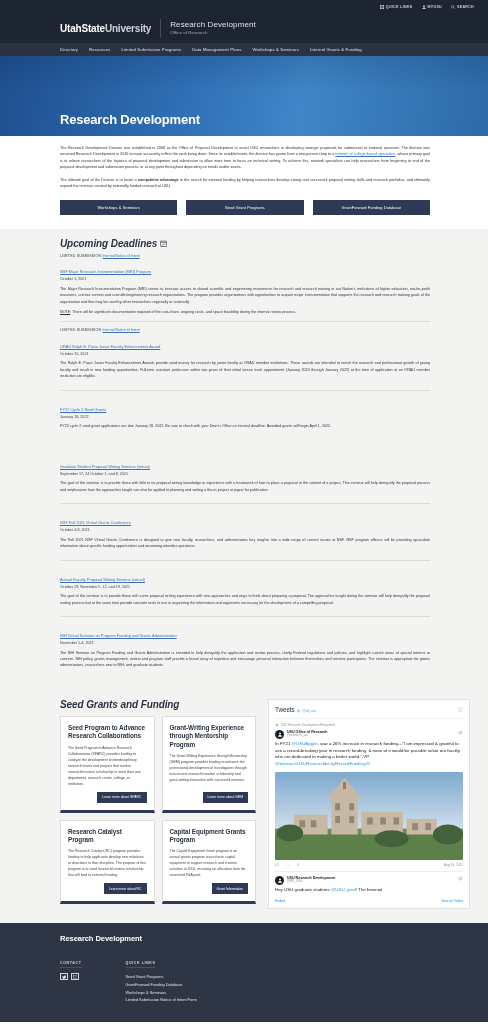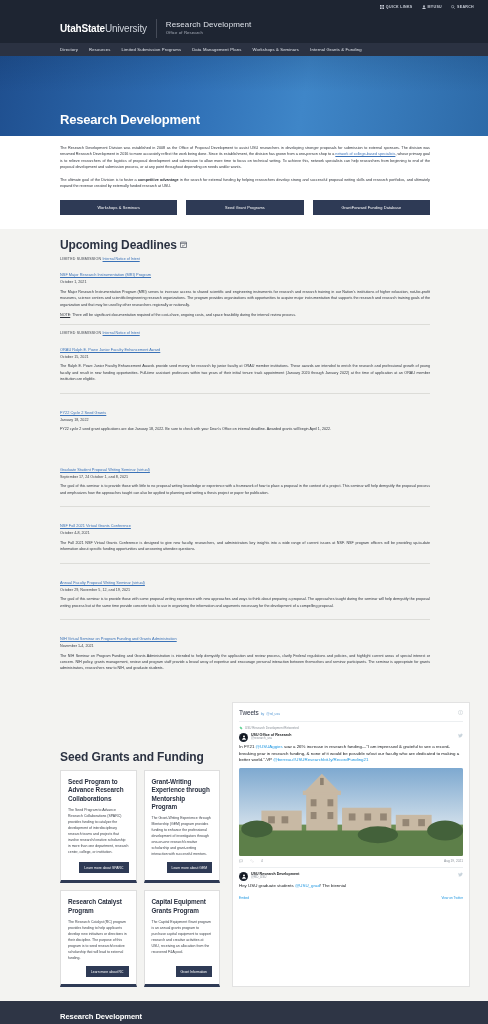--- a/index.html
+++ b/index.html
@@ -37,21 +37,21 @@
   
   .masthead {
     background: #1e2532;
     height: 30px;
     display: flex;
     align-items: center;
     padding-left: 60px;
   }
   .logo { color: #fff; font-size: 10px; letter-spacing: -.2px; white-space: nowrap; }
   .logo b { font-weight: 700; }
-  .logo span.light { font-weight: 400; color: #cfd4dc; }
+  .logo span.light { font-weight: 700; color: #cfd4dc; }
   .logo-divider {
     width: 1px; height: 19px; background: #454b58; margin: 0 9px;
   }
   .site-titles { line-height: 1.15; }
   .site-title { color: #dde1e8; font-size: 8px; font-weight: 400; letter-spacing: .1px; }
   .site-sub { color: #a8aeba; font-size: 4.3px; letter-spacing: .1px; margin-top: 1px; }
 
   
   .mainnav {
     background: #2b3242;
@@ -131,24 +131,25 @@
     background: #f3f3f1;
     padding: 9px 58px 10px 60px;
   }
   .sec-head {
     display: flex;
     align-items: center;
     gap: 3px;
     margin-bottom: 5px;
   }
   .sec-title {
-    font-size: 12px;
+    font-size: 10px;
     font-weight: 700;
     color: #2b3242;
     letter-spacing: -.1px;
+    font-style: italic;
   }
   .sec-icon svg { width: 7px; height: 7px; display: block; }
 
   .entry { padding-bottom: 6px; }
   .entry + .entry {
     border-top: 0.5px solid #dcdcd8;
     padding-top: 6px;
   }
   .entry-label {
     font-size: 3.6px;
@@ -184,21 +185,21 @@
   }
   .entry-note u { text-decoration: underline; }
 
   
   .lower {
     display: flex;
     gap: 12px;
     background: #f3f3f1;
     padding: 10px 18px 14px 60px;
   }
-  .lower-left { width: 160px; margin-top: 48px; }
+  .lower-left { width: 196px; }
   .lower-right { flex: 1; }
 
   .cards-grid {
     display: grid;
     grid-template-columns: 1fr 1fr;
     gap: 7px;
     margin-top: 6px;
   }
   .card {
     background: #fff;

